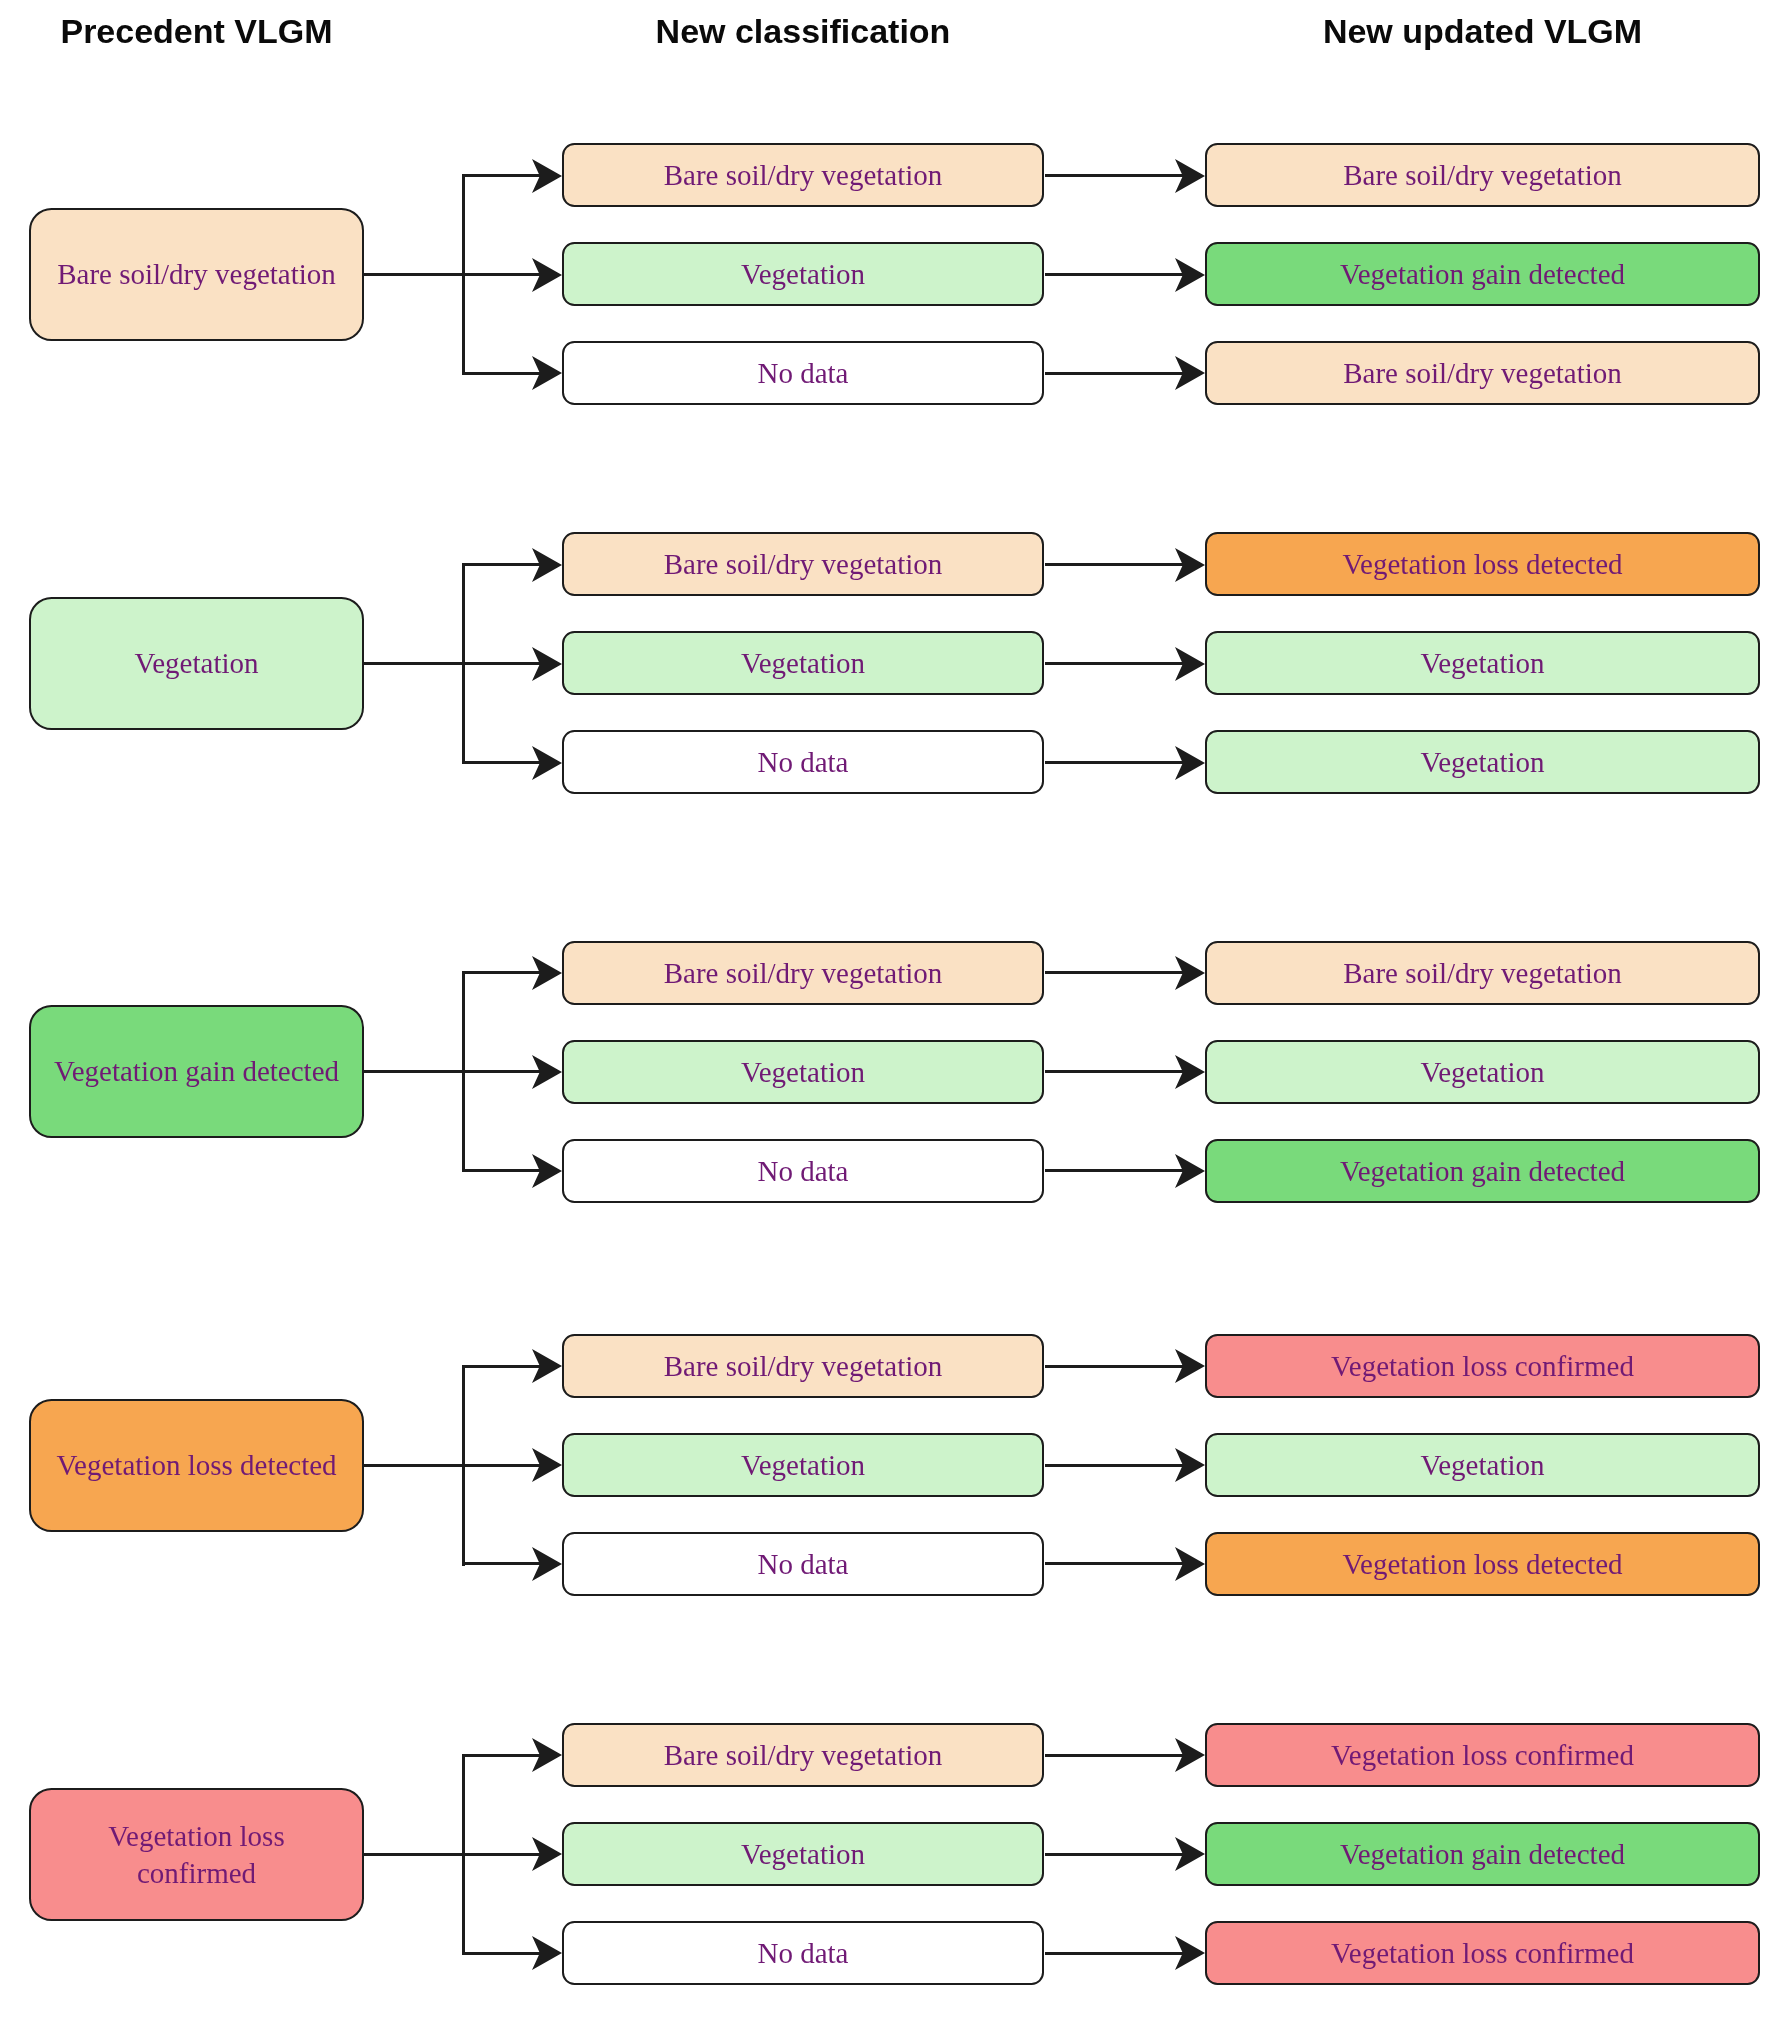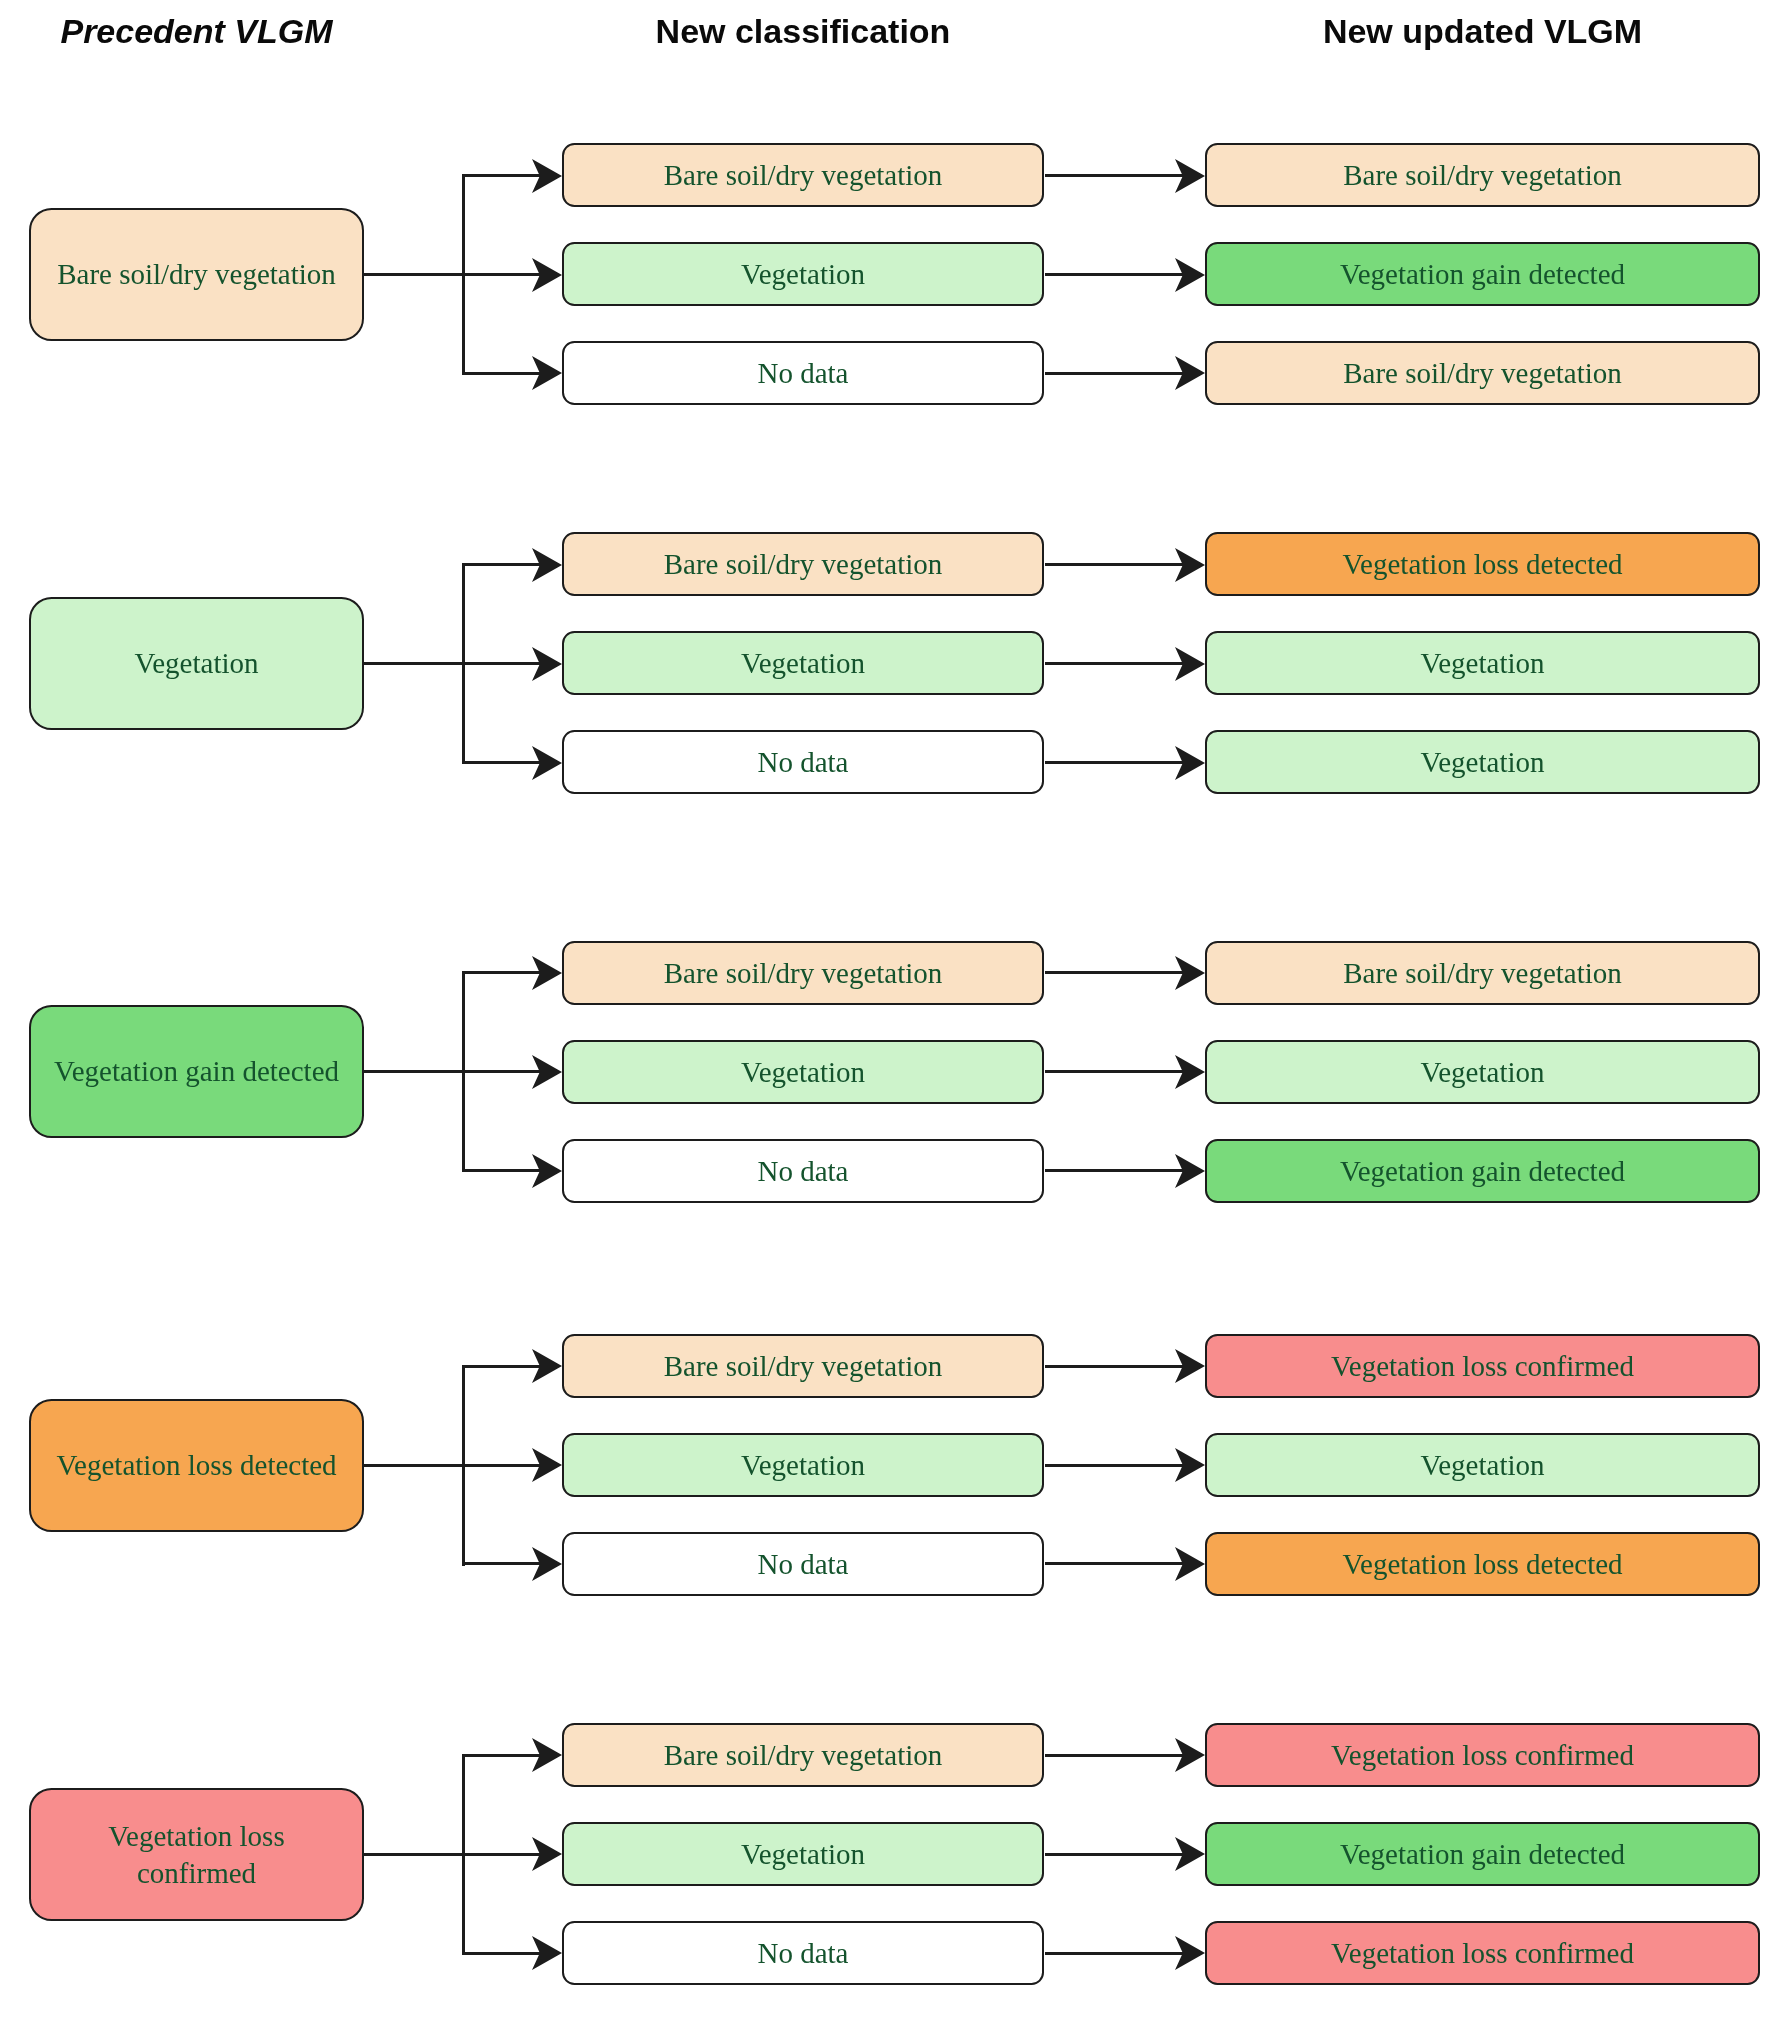--- a/index.html
+++ b/index.html
@@ -25,40 +25,40 @@
   .box{
     position:absolute;
     box-sizing:border-box;
     border:2.8px solid #1c1c1c;
     display:flex;
     align-items:center;
     justify-content:center;
     text-align:center;
     font-size:29px;
     line-height:1.25;
-    color:#14532d;
+    color:#701a75;
     padding:0 20px;
   }
   .row-box{ border-radius:12.4px; }
   .left-box{ border-radius:22.5px; }
   .cline{
     position:absolute;
     background:#1c1c1c;
   }
   .arrowhead{
     position:absolute;
     background:#1c1c1c;
     clip-path:polygon(0 0, 100% 50%, 0 100%, 26% 50%);
   }
 </style>
 </head>
 <body>
 
 <div id="canvas">
-  <div class="col-header" style="left:29px;width:335px;font-style:italic;">Precedent VLGM</div>
+  <div class="col-header" style="left:29px;width:335px;">Precedent VLGM</div>
   <div class="col-header" style="left:1205px;width:555px;">New updated VLGM</div>
   <div class="col-header" style="left:562px;width:482px;">New classification</div>
   <div id="groups">
       <div class="box left-box" style="left: 29px; top: 208px; width: 335px; height: 133px; background: rgb(250, 225, 196);">Bare soil/dry vegetation</div>
       <div class="cline" style="left: 364px; top: 273px; width: 101px; height: 3.4px;"></div>
       <div class="cline" style="left: 462px; top: 174px; width: 3.4px; height: 201px;"></div>
       <div class="cline" style="left: 462px; top: 174px; width: 78px; height: 3.4px;"></div>
       <div class="arrowhead" style="left: 532px; top: 159px; width: 30px; height: 34px;"></div>
       <div class="box row-box" style="left: 562px; top: 143px; width: 482px; height: 64px; background: rgb(250, 225, 196);">Bare soil/dry vegetation</div>
       <div class="cline" style="left: 1045px; top: 174px; width: 138px; height: 3.4px;"></div>

